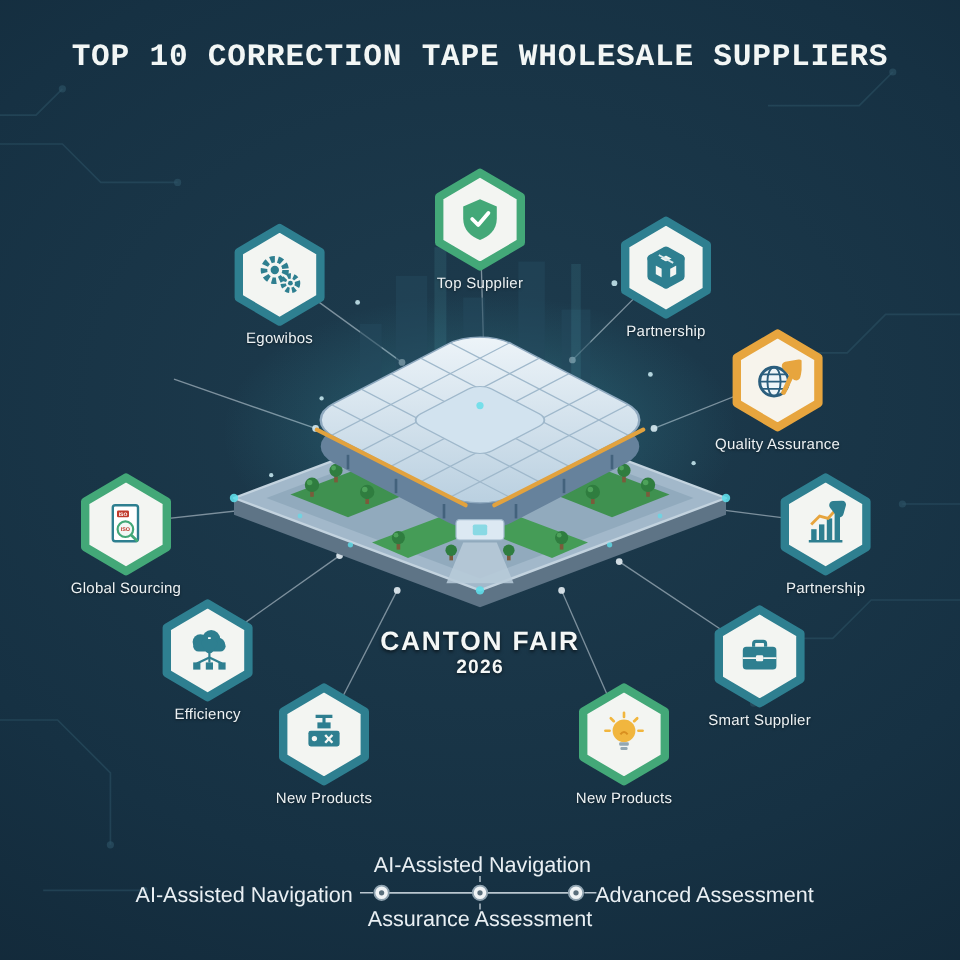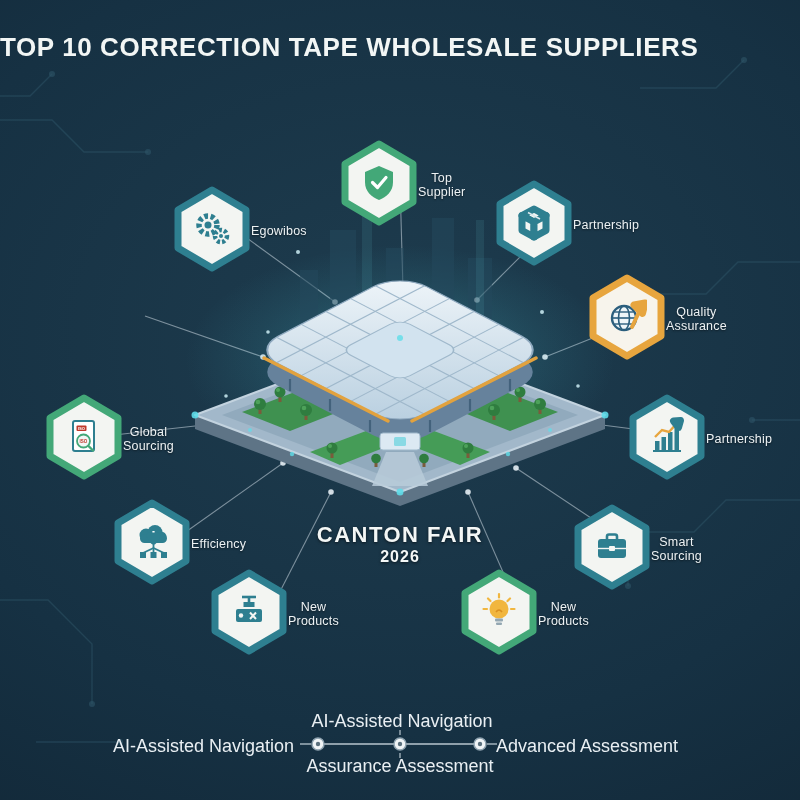--- a/index.html
+++ b/index.html
@@ -3,25 +3,25 @@
 <meta charset="utf-8">
 <style>
   html,body{margin:0;padding:0;background:#0d1e28;}
   .canvas{
     position:relative;width:800px;height:800px;overflow:hidden;
     font-family:"Liberation Sans",sans-serif;
     background:radial-gradient(ellipse 920px 720px at 50% 42%, #1e3c4e 0%, #163143 55%, #102433 100%);
   }
   .layer{position:absolute;left:0;top:0;pointer-events:none;}
   .title{
-    position:absolute;top:30px;left:0;width:100%;text-align:left;z-index:7;
-    color:#f2f6f5;font-weight:bold;font-size:26px;letter-spacing:.6px;line-height:1.35;
+    position:absolute;top:30px;left:0;width:100%;text-align:center;z-index:7;
+    color:#f2f6f5;font-weight:bold;font-size:26px;letter-spacing:.6px;line-height:1.35;font-family:Liberation Mono, monospace;
   }
   
-  .badge{position:absolute;width:120px;display:flex;flex-direction:row;align-items:center;z-index:5;}
+  .badge{position:absolute;width:120px;display:flex;flex-direction:column;align-items:center;z-index:5;}
   .hexwrap{position:relative;width:78px;height:86px;}
   .hexwrap > svg{display:block;}
   .hexwrap polygon{fill:#f3f5f2;stroke-width:7;stroke-linejoin:round;}
   .teal   polygon{stroke:#2e7f90;}
   .green  polygon{stroke:#43a878;}
   .yellow polygon{stroke:#e7a53e;}
   .yellow .hexwrap polygon{fill:#f7f4ec;}
   .badge-icon{position:absolute;left:50%;top:50%;transform:translate(-50%,-50%);width:40px;height:40px;}
   .badge-icon svg{width:40px;height:40px;display:block;}
   .badge-label{margin-top:3px;font-size:12.5px;color:#edf2f4;text-align:center;letter-spacing:.2px;text-shadow:0 1px 2px rgba(0,0,0,.5);}
@@ -348,21 +348,21 @@
       <span class="badge-icon">
         <svg viewBox="0 0 40 40">
           <path d="M15 12 V9.5 Q15 7.5 17 7.5 H23 Q25 7.5 25 9.5 V12" fill="none" stroke="#2e7f90" stroke-width="2.6"></path>
           <rect x="6" y="12" width="28" height="19" rx="3" fill="#2e7f90"></rect>
           <line x1="6" y1="21.5" x2="17" y2="21.5" stroke="#f4f6f3" stroke-width="1.4"></line>
           <line x1="23" y1="21.5" x2="34" y2="21.5" stroke="#f4f6f3" stroke-width="1.4"></line>
           <rect x="17" y="19" width="6" height="5" rx="1" fill="#f4f6f3"></rect>
         </svg>
       </span>
     </div>
-    <div class="badge-label">Smart Sourcing</div>
+    <div class="badge-label">Smart Supplier</div>
   </div>
 
   <div class="badge green b6">
     <div class="hexwrap">
       <svg width="78" height="86" viewBox="0 0 78 86">
           <polygon points="39,4 73,24 73,62 39,82 5,62 5,24"></polygon>
         </svg>
       <span class="badge-icon">
         <svg viewBox="0 0 40 40">
           <line x1="20" y1="2" x2="20" y2="5.5" stroke="#f1b63e" stroke-width="2.2" stroke-linecap="round"></line>

